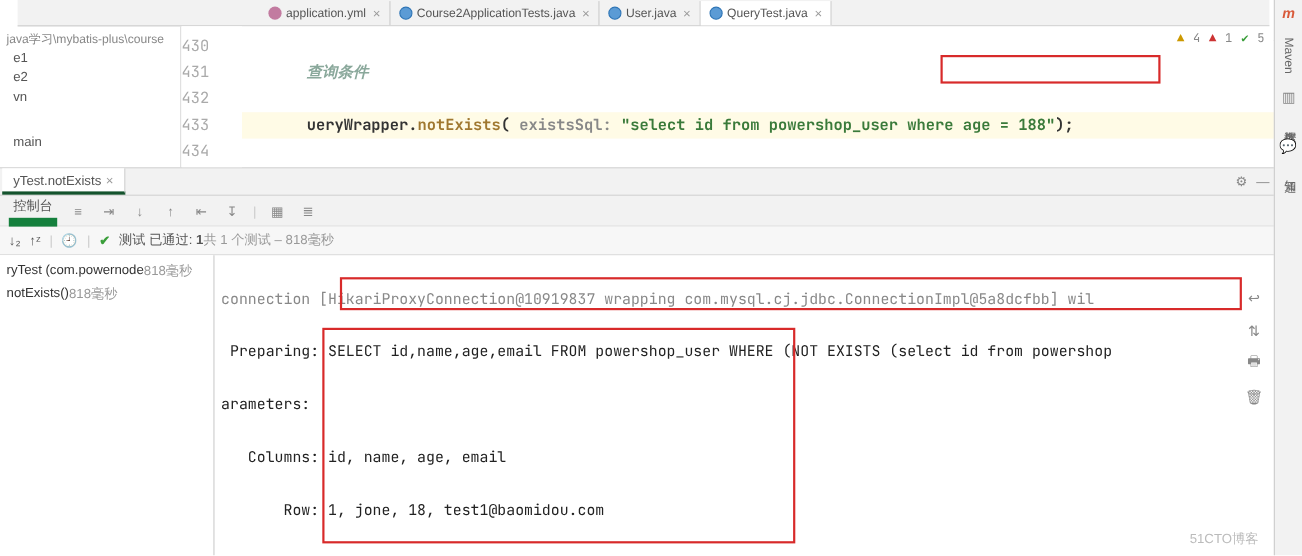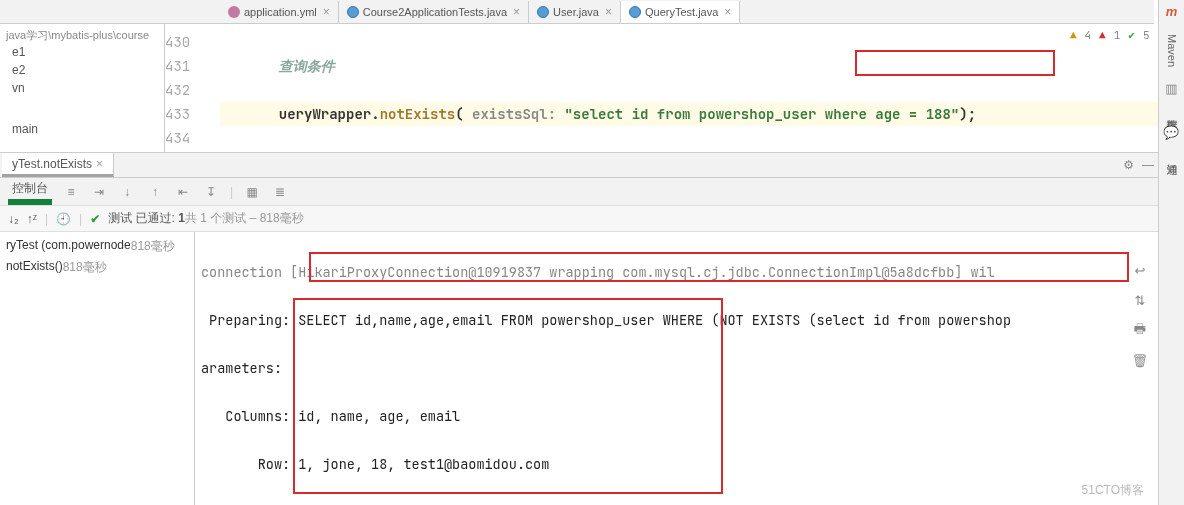--- a/index.html
+++ b/index.html
@@ -1,17 +1,17 @@
 <!DOCTYPE html>
 <html><head>
 <meta charset="utf-8">
 <style>
   * { margin: 0; padding: 0; box-sizing: border-box; }
   body { font-family: "Microsoft YaHei", Arial, sans-serif; font-size: 12px; background: #fff; color: #333; overflow: hidden; width: 1184px; height: 505px; position: relative; }
-  .editor-tabs { height: 24px; background: #f2f2f2; display: flex; align-items: center; padding-left: 220px; border-bottom: 1px solid #ccc; position: absolute; top: 0; left: 0; right: 30px; }
+  .editor-tabs { height: 24px; background: #f2f2f2; display: flex; align-items: center; padding-left: 220px; border-bottom: 1px solid #ccc; position: absolute; top: 0; left: 16px; right: 30px; }
   .editor-tab { height: 22px; padding: 0 8px; display: flex; align-items: center; gap: 4px; border-right: 1px solid #ccc; font-size: 11px; color: #555; cursor: pointer; }
   .editor-tab .ic { width: 12px; height: 12px; border-radius: 50%; display: inline-block; }
   .ic-yml { background: #c27ba0; }
   .ic-java { background: #5b9bd5; border: 1px solid #2e75b6; }
   .editor-tab .x { color: #999; margin-left: 2px; font-size: 12px; }
   .editor-tab.active { background: #fff; }
   .main-row { display: flex; height: 128px; }
   .project-pane { width: 165px; background: #fff; border-right: 1px solid #ccc; padding: 4px 6px; font-size: 12px; color: #555; }
   .project-pane .path { color: #888; font-size: 11px; }
   .project-pane .node { padding: 2px 0 2px 6px; }
@@ -23,21 +23,21 @@
   .code-lines .param { color: #888; }
   .code-lines .string { color: #3a7a3a; }
   .code-status { position: absolute; right: 6px; top: 4px; font-size: 11px; color: #888; display: flex; gap: 8px; align-items: center; }
   .code-status .warn { color: #cc9900; }
   .code-status .err { color: #cc3333; }
   .code-status .ok { color: #3a9e3a; }
   .hl-red { position: absolute; border: 2px solid #d82a2a; }
   .run-tab-bar { height: 26px; background: #f2f2f2; border-top: 1px solid #ccc; border-bottom: 1px solid #ccc; display: flex; align-items: center; padding-left: 2px; }
   .run-tab { height: 24px; padding: 0 10px; display: flex; align-items: center; gap: 4px; font-size: 12px; color: #555; border-right: 1px solid #ccc; background: #fff; }
   .run-tab .x { color: #999; }
-  .run-tab.active { border-bottom: 3px solid #a3a3a3; }
+  .run-tab.active { border-bottom: 3px solid #14532d; }
   .run-tools { position: absolute; right: 30px; display: flex; gap: 8px; color: #888; }
   .console-bar { height: 28px; background: #f2f2f2; display: flex; align-items: center; padding-left: 8px; gap: 10px; font-size: 12px; color: #555; border-bottom: 1px solid #ddd; }
   .console-bar .tab { padding: 2px 4px; }
   .console-bar .ic-btn { width: 18px; height: 18px; color: #888; display: flex; align-items: center; justify-content: center; }
   .test-bar { height: 26px; background: #f7f7f7; display: flex; align-items: center; padding-left: 8px; gap: 8px; font-size: 12px; color: #555; border-bottom: 1px solid #ddd; }
   .test-bar .check { color: #3a9e3a; font-weight: bold; }
   .lower-row { display: flex; height: calc(505px - 24px - 128px - 26px - 28px - 26px); }
   .test-tree { width: 195px; background: #fff; border-right: 1px solid #ccc; font-size: 12px; padding: 4px; }
   .test-tree .row { display: flex; justify-content: flex-start; padding: 2px 2px; }
   .test-tree .dur { color: #999; }
@@ -119,21 +119,21 @@
     <span>yTest.notExists</span>
     <span class="x">×</span>
   </div>
   <div class="run-tools">
     <span>⚙</span>
     <span>—</span>
   </div>
 </div>
 
 <div class="console-bar">
-  <span class="tab" style="border-bottom:6px solid #15803d">控制台</span>
+  <span class="tab" style="border-bottom:8px solid #15803d">控制台</span>
   <span class="ic-btn">≡</span>
   <span class="ic-btn">⇥</span>
   <span class="ic-btn">↓</span>
   <span class="ic-btn">↑</span>
   <span class="ic-btn">⇤</span>
   <span class="ic-btn">↧</span>
   <span style="color:#ccc">|</span>
   <span class="ic-btn">▦</span>
   <span class="ic-btn">≣</span>
 </div>

